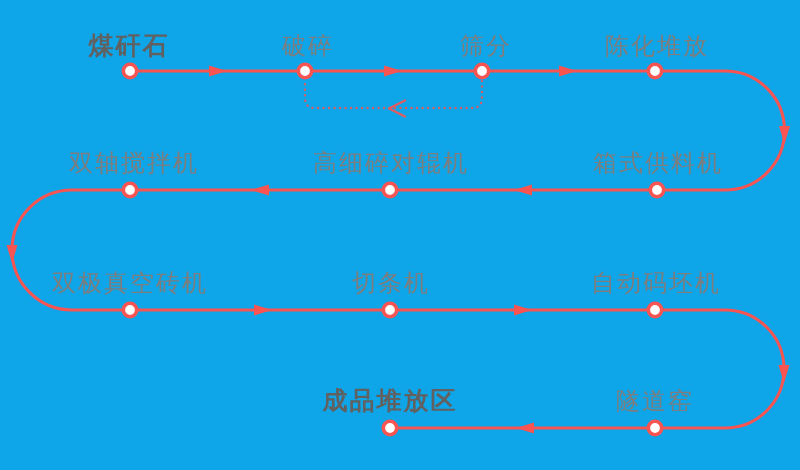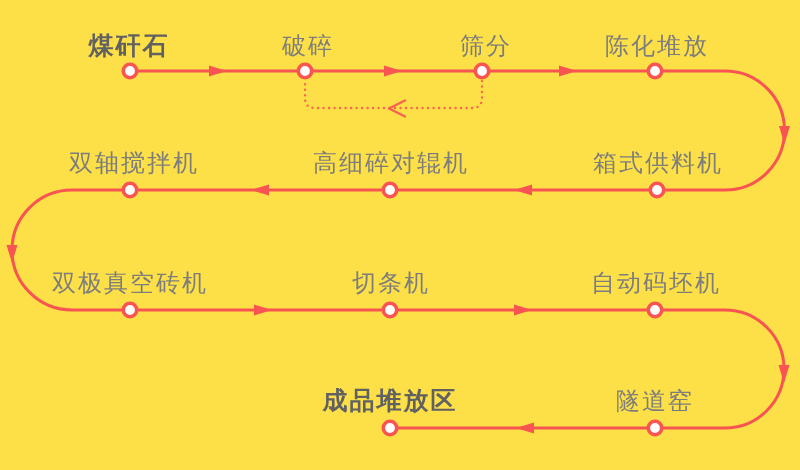--- a/index.html
+++ b/index.html
@@ -5,21 +5,21 @@
   html, body {
     margin: 0;
     padding: 0;
     background: #ffffff;
     font-family: "Liberation Sans", "DejaVu Sans", sans-serif;
   }
   .stage {
     position: relative;
     width: 800px;
     height: 470px;
-    background: #fde047;
+    background: #0ea5e9;
     overflow: hidden;
   }
   svg { display: block; }
   .flow-line {
     fill: none;
     stroke-width: 3;
     stroke-linecap: round;
   }
   .loop-line {
     fill: none;

